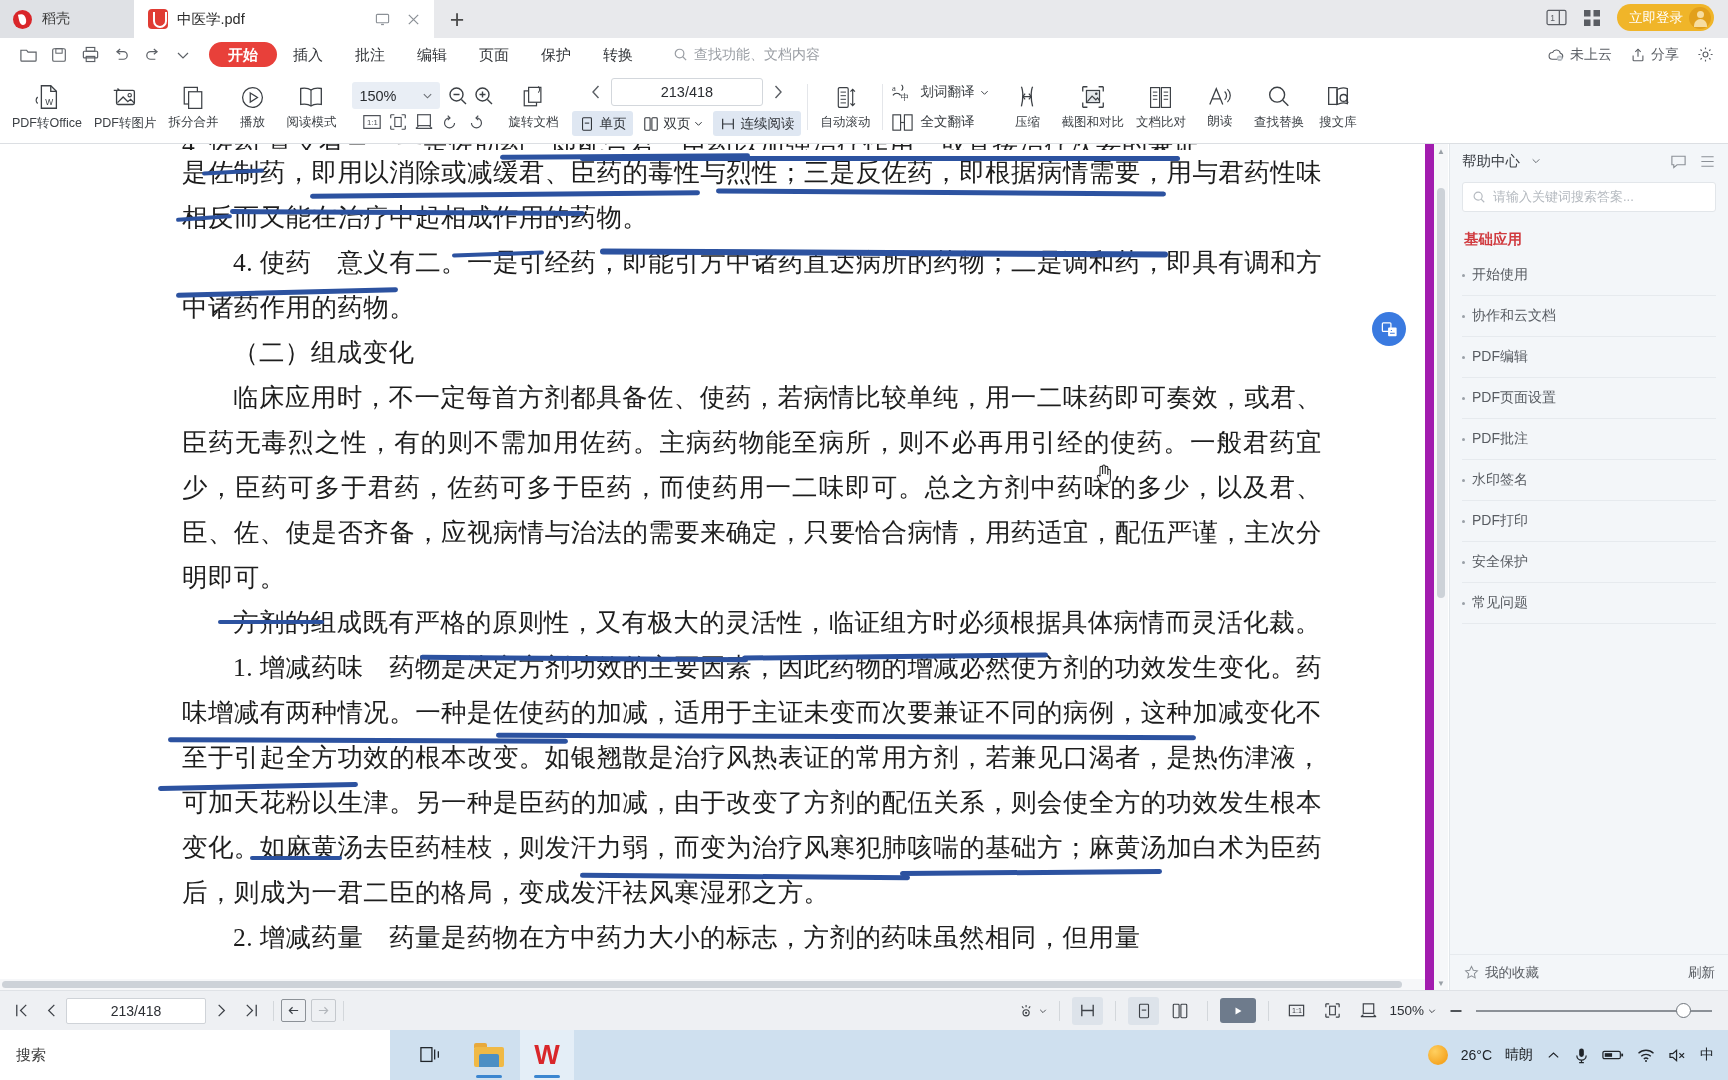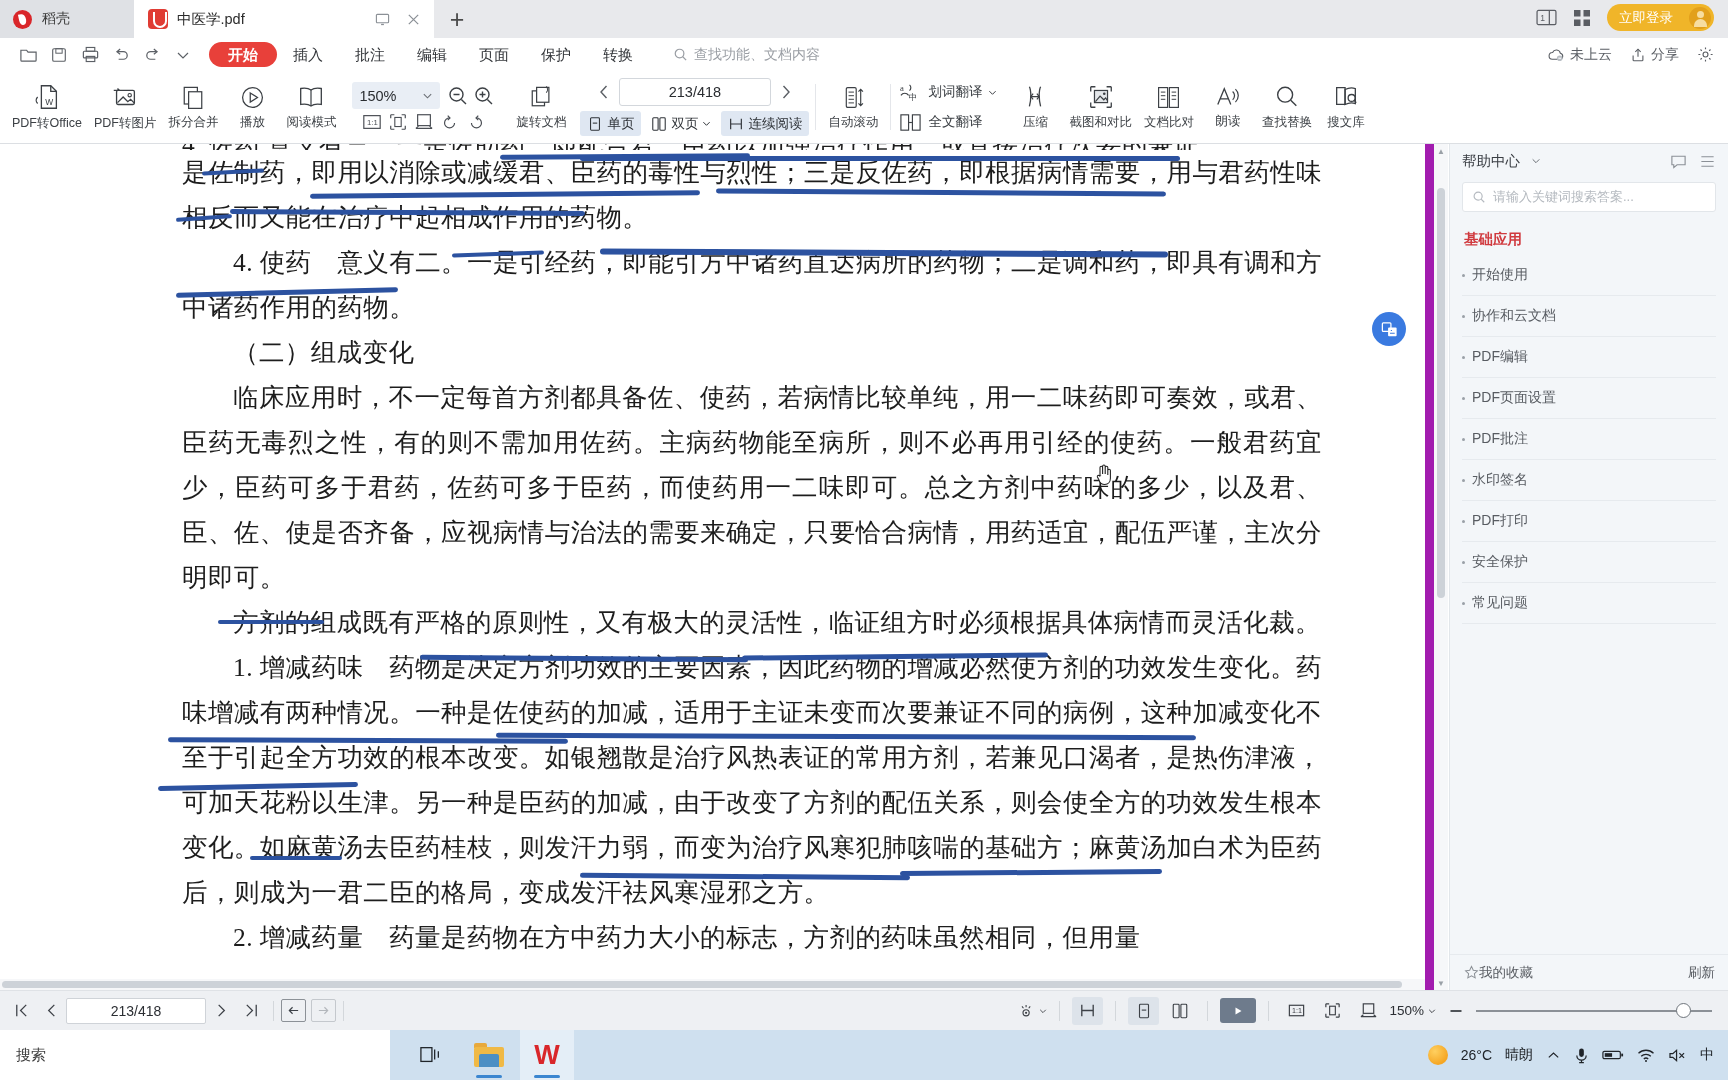--- a/index.html
+++ b/index.html
@@ -44,21 +44,21 @@
   .tab-title{ font-size:14.5px; color:#2b2b2b; flex:1; white-space:nowrap; overflow:hidden;}
   .tab-ico{ width:22px;height:22px;display:flex;align-items:center;justify-content:center;color:#8b9096;}
   .newtab{
     width:46px;height:38px;display:flex;align-items:center;justify-content:center;
     font-size:25px;color:#4a4a4a;font-weight:300;
   }
   .tb-right{ margin-left:auto; display:flex;align-items:center;gap:16px;padding:0 14px 7px 0;}
   .win-ic{ color:#5a5d63; display:flex;align-items:center;justify-content:center;}
   .login-btn{
     height:27px;background:#f0b529;border-radius:14px;display:flex;align-items:center;
-    padding:0 3px 0 12px;gap:16px;color:#fff;font-size:13.5px;
+    padding:0 3px 0 12px;gap:6px;color:#fff;font-size:13.5px;
   }
   .login-avatar{ width:22px;height:22px;border-radius:50%;background:#e2a01c;position:relative;}
   .login-avatar::before{content:"";position:absolute;left:7.5px;top:4px;width:7px;height:7px;border-radius:50%;background:#f7dda0;}
   .login-avatar::after{content:"";position:absolute;left:4.5px;top:12.5px;width:13px;height:8px;border-radius:7px 7px 0 0;background:#f7dda0;}
 
   
   .ribbon{ position:absolute; top:38px; left:0; width:1728px; height:33px; background:#fff;
            display:flex; align-items:center; }
   .qa{ display:flex;align-items:center;gap:3px;padding-left:14px;}
   .qa-b{ width:28px;height:26px;display:flex;align-items:center;justify-content:center;color:#5c6066;}
@@ -121,21 +121,21 @@
   .help-head .sp{margin-left:auto;display:flex;gap:12px;color:#8b9096;}
   .help-search{margin:4px 12px 0 12px;height:30px;background:#fff;border:1px solid #e2e6ea;
                border-radius:3px;display:flex;align-items:center;gap:7px;padding:0 9px;}
   .help-search .ph{font-size:13px;color:#b4b9bf;}
   .help-sec{margin:18px 0 2px 14px;font-size:14.5px;color:#d03a3f;font-weight:bold;}
   .help-list{margin-top:6px;}
   .help-item{height:41px;margin:0 12px;display:flex;align-items:center;gap:7px;
              border-bottom:1px solid #e6eaee;font-size:14px;color:#585c62;}
   .dot{width:3px;height:3px;background:#9aa0a7;border-radius:50%;flex:0 0 auto;}
   .help-foot{position:absolute;bottom:0;left:0;width:279px;height:36px;display:flex;
-             align-items:center;padding:0 14px;font-size:13.5px;color:#5a5e64;
+             align-items:center;padding:0 14px;font-size:13.5px;color:#5a5e64;gap:6px;
              border-top:1px solid #e6eaee;}
   .help-foot .rf{margin-left:auto;color:#5a5e64;}
 
   
   .status{position:absolute;top:990px;left:0;width:1728px;height:40px;background:#eef0f3;
           display:flex;align-items:center;border-top:1px solid #dfe2e6;}
   .st-ic{width:30px;height:30px;display:flex;align-items:center;justify-content:center;color:#3d4147;}
   .st-page{width:140px;height:26px;background:#fff;border:1px solid #cfd3d8;border-radius:2px;
            display:flex;align-items:center;justify-content:center;font-size:14px;color:#2b2e33;}
   .st-sep{width:1px;height:20px;background:#d3d7db;margin:0 7px;}
@@ -390,21 +390,21 @@
           </span>
         <span>
             <svg width="20" height="20" viewBox="0 0 22 22">
               <path d="M6 12a5.5 5.5 0 1 0 5.5-5.5" fill="none" stroke="currentColor" stroke-width="1.3"></path>
               <path d="M13.5 4 11 6.6 13.5 9" fill="none" stroke="currentColor" stroke-width="1.3"></path>
             </svg>
           </span>
       </div>
     </div>
 
-    <div class="tbtn" style="margin-left:14px">
+    <div class="tbtn" style="margin-left:6px">
       <svg width="28" height="28" viewBox="0 0 32 32">
           <rect x="6" y="9" width="14" height="17" fill="none" stroke="#3c4045" stroke-width="1.4"></rect>
           <rect x="11" y="5" width="14" height="17" fill="#fff" stroke="#3c4045" stroke-width="1.4"></rect>
           <path d="M22 4a5 5 0 0 1 0 7" fill="none" stroke="#3c4045" stroke-width="1.3"></path>
         </svg>
       <span class="lbl">旋转文档</span>
     </div>
 
     <div style="display:flex;flex-direction:column;align-items:center;gap:5px;margin-left:8px;">
       <div class="pagebox">

